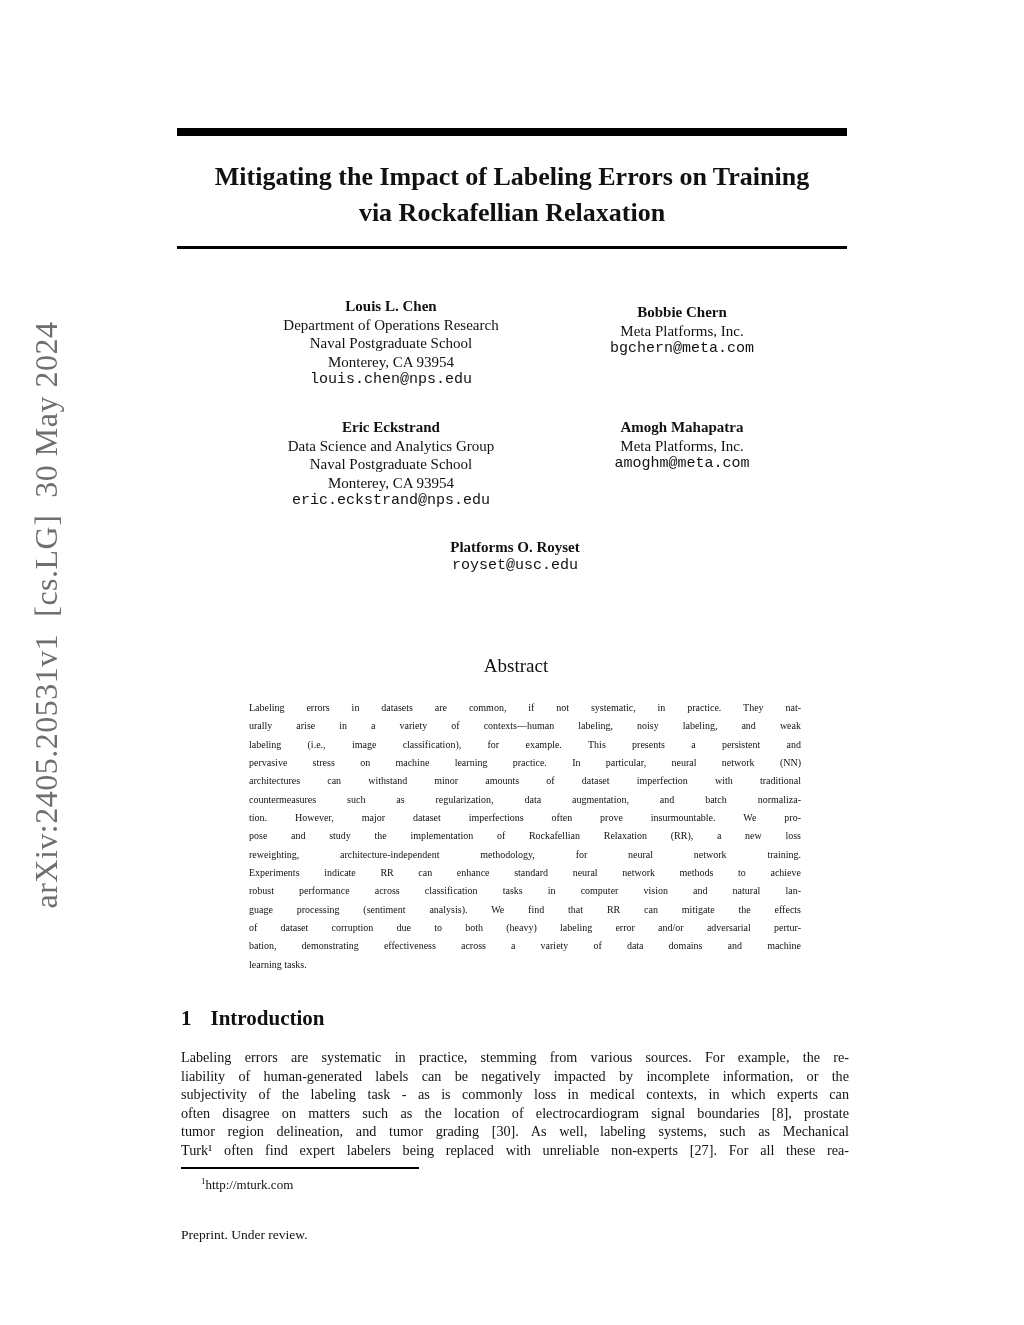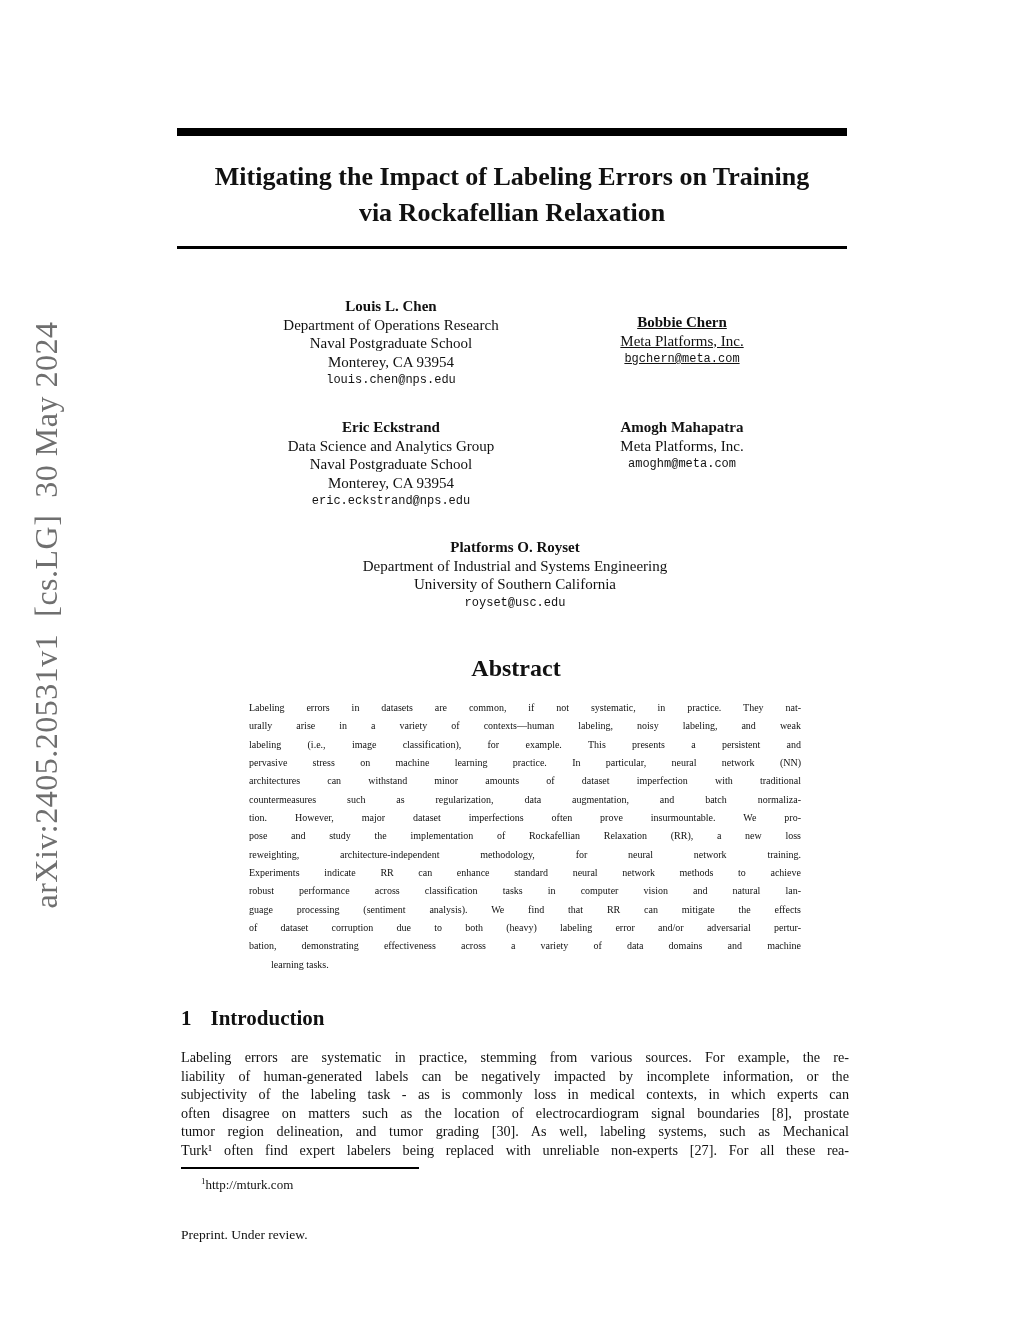--- a/index.html
+++ b/index.html
@@ -39,43 +39,43 @@
 
   .author-card {
     position: absolute;
     text-align: center;
     font-size: 15px;
     line-height: 18.5px;
   }
   .author-card .author-name { font-weight: bold; }
   .author-card .author-email {
     font-family: "Liberation Mono", monospace;
-    font-size: 12px;
+    font-size: 15px;
   }
   .card-1 { left: 240px; top: 297px; width: 302px; }
-  .card-2 { left: 557px; top: 313px; width: 250px; text-decoration: underline; }
+  .card-2 { left: 557px; top: 303px; width: 250px; }
   .card-3 { left: 240px; top: 418px; width: 302px; }
   .card-4 { left: 557px; top: 418px; width: 250px; }
   .card-5 { left: 315px; top: 538px; width: 400px; }
 
   .abstract-heading {
     position: absolute;
     left: 240px; top: 655px; width: 552px;
     text-align: center;
-    font-weight: bold;
-    font-size: 24px;
+    font-weight: normal;
+    font-size: 19px;
   }
   .abstract-body {
     position: absolute;
     left: 249px; top: 699px; width: 552px;
     font-size: 10px;
     line-height: 18.35px;
   }
   .abstract-body > div { text-align: justify; text-align-last: justify; }
-  .abstract-body > div:last-child { text-align-last: left; margin-left: 22px; }
+  .abstract-body > div:last-child { text-align-last: left; }
 
   .section-heading {
     position: absolute;
     left: 181px; top: 1006px;
     font-size: 21px;
     font-weight: bold;
   }
   .section-heading .section-number { margin-right: 19px; }
 
   .intro-paragraph {
@@ -148,24 +148,20 @@
   <div class="author-card card-4">
     <div class="author-name">Amogh Mahapatra</div>
     <div class="author-affiliation">
         <div>Meta Platforms, Inc.</div>
       </div>
     <div class="author-email">amoghm@meta.com</div>
   </div>
 
   <div class="author-card card-5">
     <div class="author-name">Platforms O. Royset</div>
-    <div class="author-affiliation">
-        <div>Department of Industrial and Systems Engineering</div>
-        <div>University of Southern California</div>
-      </div>
     <div class="author-email">royset@usc.edu</div>
   </div>
 
   <div class="abstract-heading">Abstract</div>
 
   <div class="abstract-body">
       <div>Labeling errors in datasets are common, if not systematic, in practice. They nat-</div>
       <div>urally arise in a variety of contexts—human labeling, noisy labeling, and weak</div>
       <div>labeling (i.e., image classification), for example. This presents a persistent and</div>
       <div>pervasive stress on machine learning practice. In particular, neural network (NN)</div>

